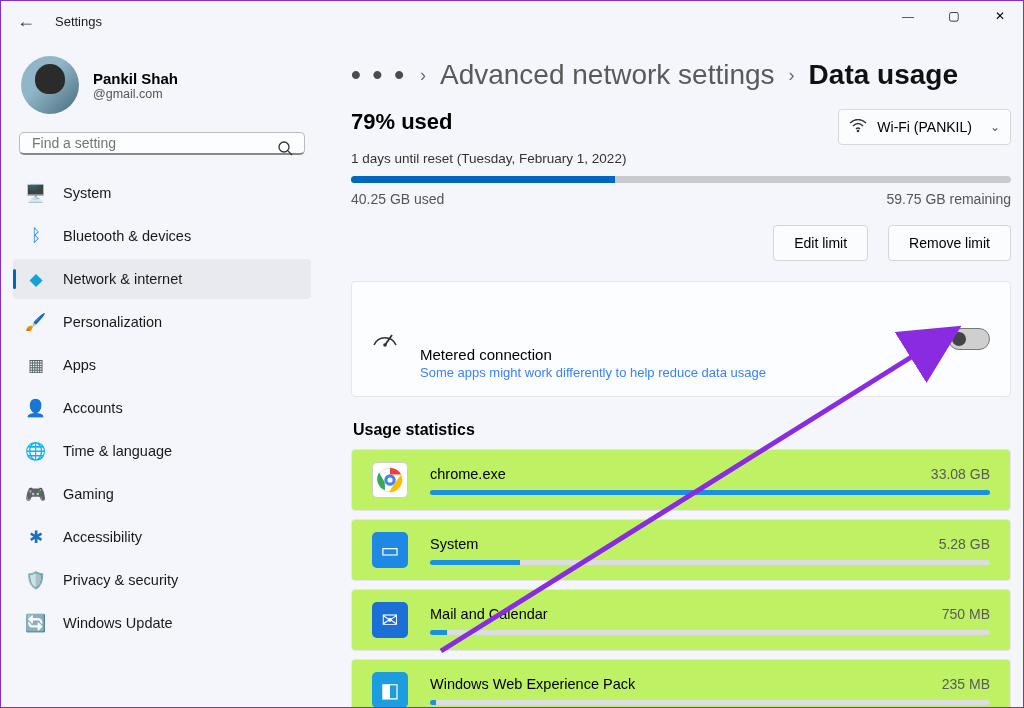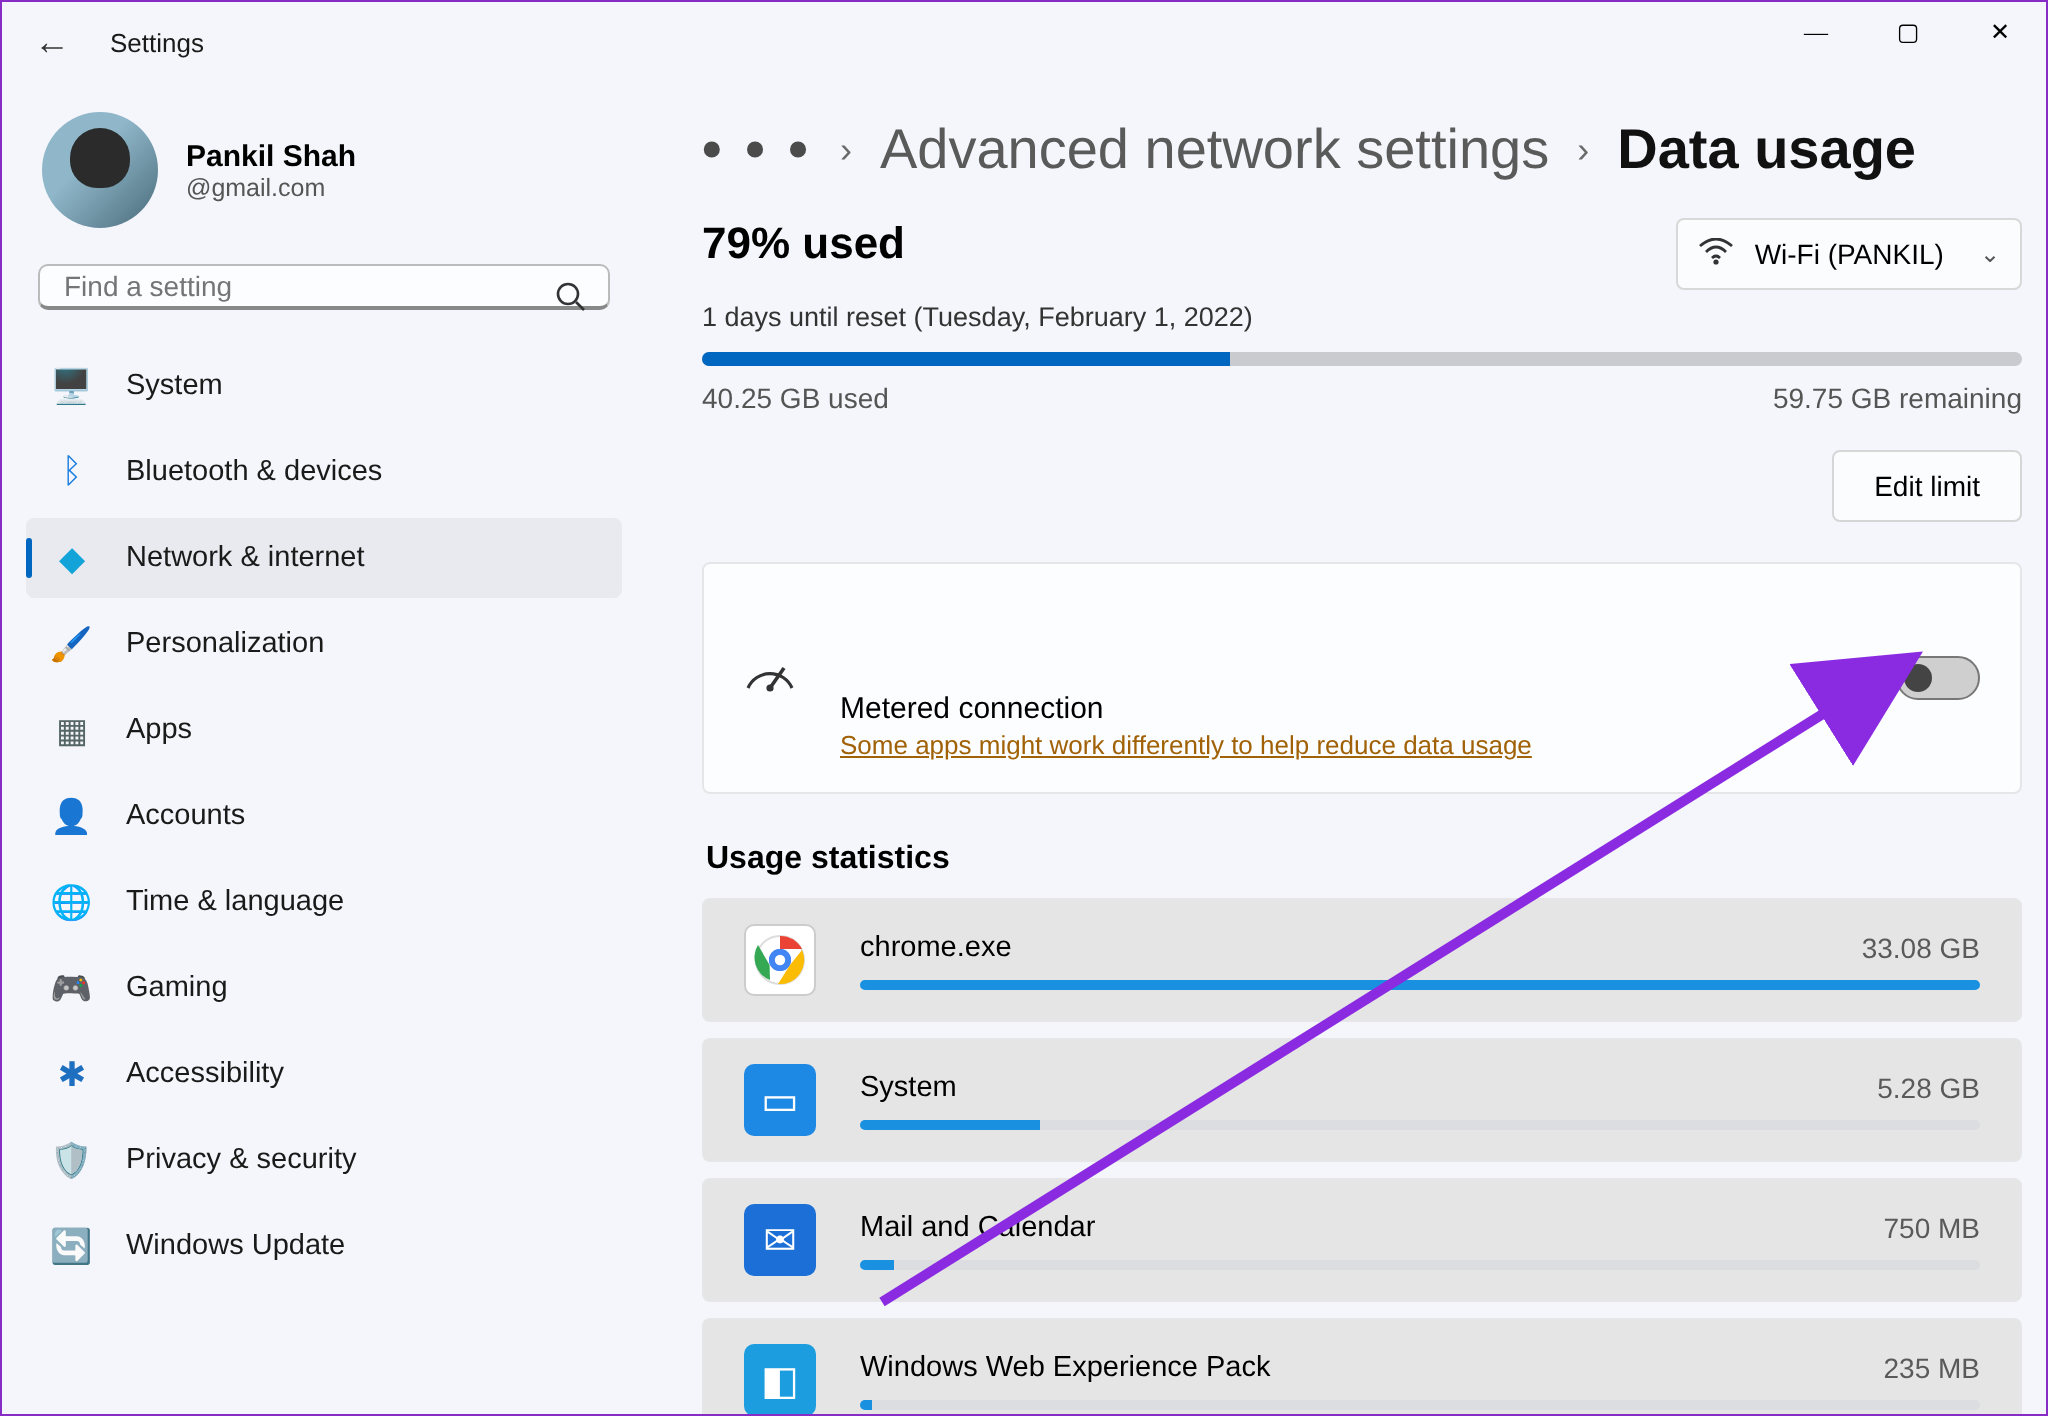--- a/index.html
+++ b/index.html
@@ -45,27 +45,27 @@
   .bigbar { margin-top:10px; height:7px; background:#c9cbce; border-radius:4px; overflow:hidden;}
   .bigbar .fill{height:100%; background:#0067c0;}
   .bigbar-labels{display:flex;justify-content:space-between;font-size:14px;color:#555;margin-top:8px;}
 
   .btnrow{display:flex;justify-content:flex-end;gap:20px;margin-top:18px;}
   .btn{height:36px;padding:0 20px;border:1px solid #d6d6d6;background:#fbfcfe;border-radius:4px;font-size:14px;display:flex;align-items:center;}
 
   .card{margin-top:20px;border:1px solid #e6e6e9;background:#fcfdff;border-radius:4px;padding:16px 20px;display:flex;align-items:center;}
   .card .cicon{width:26px;margin-right:22px;font-size:20px;color:#333;}
   .card .ctitle{font-size:15px;margin-top:48px;}
-  .card .csub{font-size:13px;color:#a16207;margin-top:2px;text-decoration:underline;}
+  .card .csub{font-size:13px;color:#3b82f6;margin-top:2px;}
   .toggle-wrap{margin-left:auto;display:flex;align-items:center;gap:10px;}
   .toggle{width:42px;height:22px;border-radius:11px;border:1px solid #777;background:#cfcfcf;position:relative;}
   .toggle .knob{position:absolute;left:3px;top:3px;width:14px;height:14px;border-radius:50%;background:#444;}
 
   .section-title{font-size:16px;font-weight:600;margin:24px 0 10px 2px;}
-  .stat{border:1px solid #e6e6e9;background:#e5e5e5;border-radius:4px;padding:12px 20px;display:flex;align-items:center;margin-bottom:8px;}
+  .stat{border:1px solid #e6e6e9;background:#bef264;border-radius:4px;padding:12px 20px;display:flex;align-items:center;margin-bottom:8px;}
   .stat .appicon{width:36px;height:36px;border-radius:5px;margin-right:22px;display:flex;align-items:center;justify-content:center;font-size:20px;color:#fff;}
   .stat .appname{font-size:14.5px;}
   .stat .appsize{margin-left:auto;font-size:14px;color:#5a5a5a;}
   .statbar{width:100%;height:5px;background:#dcdde0;border-radius:3px;margin-top:8px;overflow:hidden;}
   .statbar .sfill{height:100%;background:#1a90e0;}
   .stat-body{flex:1;}
   .stat-head{display:flex;align-items:center;}
 
   .arrow-annot{position:absolute;pointer-events:none;}
 </style>
@@ -178,20 +178,21 @@
     <div class="bigbar">
       <div class="fill" id="bigfill" style="width: 40%;"></div>
     </div>
     <div class="bigbar-labels">
       <span>40.25 GB used</span>
       <span>59.75 GB remaining</span>
     </div>
 
     <div class="btnrow">
       <div class="btn">Edit limit</div>
+      <div class="btn">Remove limit</div>
     </div>
 
     <div class="card">
       <div class="cicon">
         <svg width="26" height="20" viewBox="0 0 26 20">
             <path d="M2 18 A12 12 0 0 1 24 18" fill="none" stroke="#333" stroke-width="1.6"></path>
             <line x1="13" y1="18" x2="20" y2="8" stroke="#333" stroke-width="1.8"></line>
             <circle cx="13" cy="18" r="1.8" fill="#333"></circle>
           </svg>
       </div>

